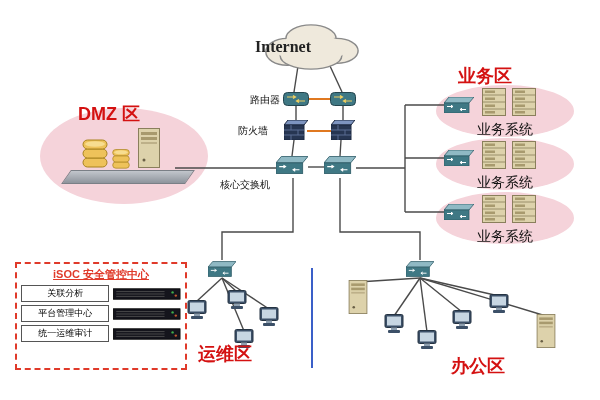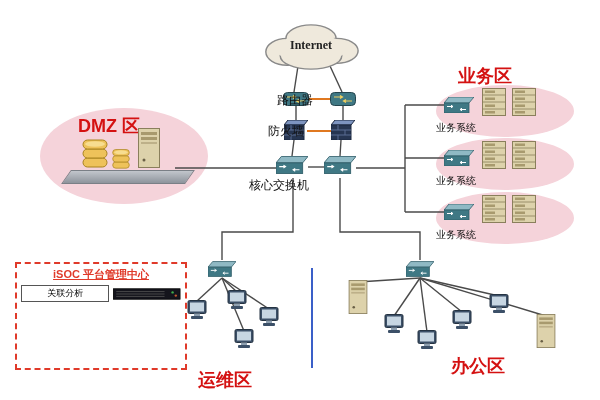--- a/index.html
+++ b/index.html
@@ -1,24 +1,24 @@
 <!DOCTYPE html>
 <html><head>
 <meta charset="utf-8">
 <style>
   html,body{margin:0;padding:0;background:#fff;}
   .stage{position:relative;width:600px;height:400px;background:#ffffff;
          font-family:"Liberation Sans",sans-serif;overflow:hidden;}
   .zone{position:absolute;border-radius:50%;background:#f5d3da;}
   .icon{position:absolute;}
-  .lbl{position:absolute;font-size:12px;color:#111;line-height:1.1;white-space:nowrap;margin-left:33px;}
+  .lbl{position:absolute;font-size:10px;color:#111;line-height:1.1;white-space:nowrap;}
   .red-lbl{position:absolute;color:#d41111;font-weight:bold;font-size:18px;white-space:nowrap;}
   .internet-lbl{position:absolute;font-family:"Liberation Serif",serif;font-weight:bold;
-                font-size:12px;color:#222;text-align:center;}
-  .bsys-lbl{position:absolute;font-size:10px;color:#111;font-family:Liberation Mono, monospace;}
+                font-size:16px;color:#222;}
+  .bsys-lbl{position:absolute;font-size:14px;color:#111;text-align:center;font-family:Liberation Mono, monospace;}
   .lines{position:absolute;left:0;top:0;pointer-events:none;}
   .platform{position:absolute;background:linear-gradient(#c2c6cc,#8e949c);
             transform:skewX(-35deg);border:1px solid #7a7f86;}
   .isoc{position:absolute;left:15px;top:262px;width:172px;height:108px;
         border:2px dashed #e03a2a;background:#fff;box-sizing:border-box;}
   .isoc-title{color:#e03a2a;font-weight:bold;font-size:11px;text-align:center;
               margin:3px 0 2px 0;text-decoration:underline;}
   .isoc-row{display:flex;align-items:center;margin:3px 4px;}
   .isoc-label{font-size:9px;border:1px solid #555;background:#fff;padding:1px 15px;
               width:70px;text-align:center;white-space:nowrap;overflow:hidden;}
@@ -154,21 +154,21 @@
   <div class="lbl" style="left:228px;top:125px;width:50px;text-align:center">防火墙</div>
 
   <svg class="icon" style="left:276px;top:156px" width="32" height="18">
       <use href="#sym-switch"></use>
     </svg>
   <svg class="icon" style="left:324px;top:156px" width="32" height="18">
       <use href="#sym-switch"></use>
     </svg>
   <div class="lbl" style="left:216px;top:179px;width:58px;text-align:center">核心交换机</div>
 
-  <div class="red-lbl" style="left:78px;top:114px">DMZ 区</div>
+  <div class="red-lbl" style="left:78px;top:102px">DMZ 区</div>
   <div class="platform" style="left:66px;top:170px;width:122px;height:12px"></div>
   <svg class="icon" style="left:82px;top:138px" width="26" height="30">
       <use href="#sym-disks"></use>
     </svg>
   <svg class="icon" style="left:112px;top:148px" width="18" height="21">
       <use href="#sym-disks"></use>
     </svg>
   <svg class="icon" style="left:138px;top:128px" width="22" height="40">
       <use href="#sym-tower"></use>
     </svg>
@@ -202,45 +202,57 @@
     </svg>
   <svg class="icon" style="left:482px;top:195px" width="24" height="28">
       <use href="#sym-srv"></use>
     </svg>
   <svg class="icon" style="left:512px;top:195px" width="24" height="28">
       <use href="#sym-srv"></use>
     </svg>
   <div class="bsys-lbl" style="left:436px;top:228px;width:138px">业务系统</div>
 
   <div class="isoc">
-    <div class="isoc-title">iSOC 平台管理中心</div>
+    <div class="isoc-title">iSOC 安全管控中心</div>
     <div class="isoc-row">
       <div class="isoc-label">关联分析</div>
       <svg width="84" height="14">
           <use href="#sym-rack"></use>
         </svg>
     </div>
+    <div class="isoc-row">
+      <div class="isoc-label">平台管理中心</div>
+      <svg width="84" height="14">
+          <use href="#sym-rack"></use>
+        </svg>
+    </div>
+    <div class="isoc-row">
+      <div class="isoc-label">统一运维审计</div>
+      <svg width="84" height="14">
+          <use href="#sym-rack"></use>
+        </svg>
+    </div>
   </div>
 
   <svg class="icon" style="left:208px;top:260px" width="28" height="18">
       <use href="#sym-switch"></use>
     </svg>
   <svg class="icon" style="left:186px;top:300px" width="22" height="20">
       <use href="#sym-pc"></use>
     </svg>
   <svg class="icon" style="left:226px;top:290px" width="22" height="20">
       <use href="#sym-pc"></use>
     </svg>
   <svg class="icon" style="left:258px;top:307px" width="22" height="20">
       <use href="#sym-pc"></use>
     </svg>
   <svg class="icon" style="left:233px;top:329px" width="22" height="20">
       <use href="#sym-pc"></use>
     </svg>
-  <div class="red-lbl" style="left:198px;top:368px">运维区</div>
+  <div class="red-lbl" style="left:198px;top:342px">运维区</div>
 
   <div class="divider"></div>
 
   <svg class="icon" style="left:406px;top:260px" width="28" height="18">
       <use href="#sym-switch"></use>
     </svg>
   <svg class="icon" style="left:348px;top:280px" width="20" height="34">
       <use href="#sym-tower"></use>
     </svg>
   <svg class="icon" style="left:383px;top:314px" width="22" height="20">

